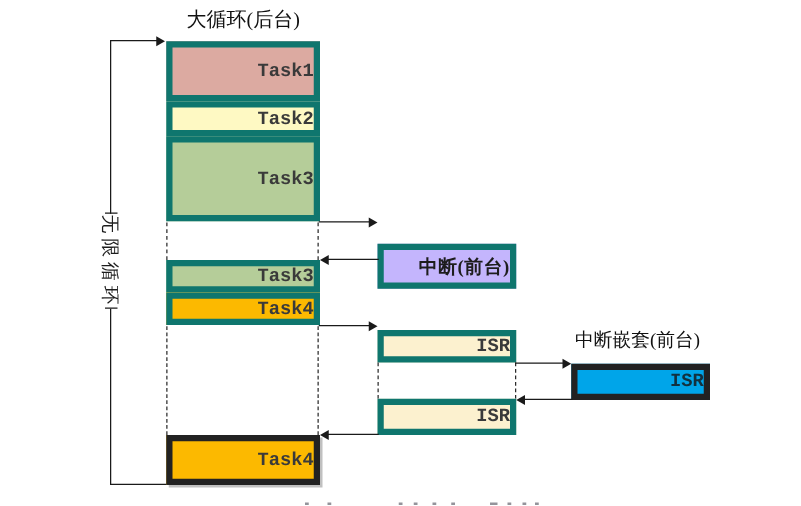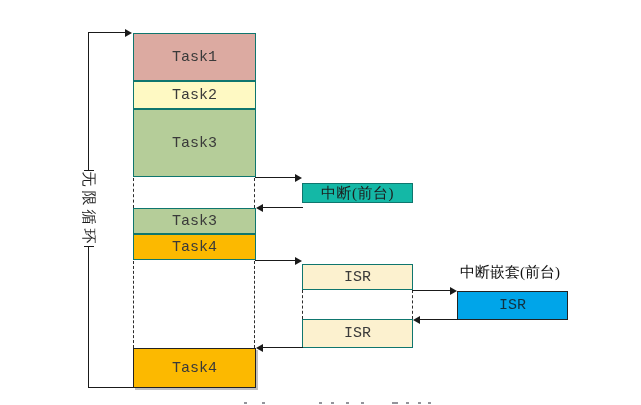--- a/index.html
+++ b/index.html
@@ -6,22 +6,22 @@
   html,body { background:#ffffff; }
   .stage {
     position:relative; width:641px; height:405px; background:#ffffff;
     overflow:hidden;
     font-family:"Liberation Serif","DejaVu Serif",serif; color:#222;
   }
   .hline { position:absolute; height:1px; background:#1a1a1a; }
   .vline { position:absolute; width:1px; background:#1a1a1a; }
   .vdash { position:absolute; width:0; border-left:1px dashed #2b2b2b; }
   .box {
-    position:absolute; border:1px solid #0f766e;
-    display:flex; align-items:center; justify-content:center;
+    position:absolute; border:5px solid #0f766e;
+    display:flex; align-items:center; justify-content:flex-end;font-weight:bold;
   }
   .latin { font-family:"Liberation Mono","DejaVu Sans Mono",monospace; font-size:15px; color:#3a3a3a; }
   .cjk   { font-size:15px; color:#1d1d1d; letter-spacing:0.5px; }
   .ah-r { position:absolute; width:0; height:0;
           border-top:4px solid transparent; border-bottom:4px solid transparent;
           border-left:7px solid #1a1a1a; }
   .ah-l { position:absolute; width:0; height:0;
           border-top:4px solid transparent; border-bottom:4px solid transparent;
           border-right:7px solid #1a1a1a; }
   .title { position:absolute; font-size:16px; color:#111; text-align:center; }
@@ -32,20 +32,21 @@
   }
   .nested-title { position:absolute; left:446px; top:263px; width:128px;
     text-align:center; font-size:15px; color:#111; }
   .cap-mark { position:absolute; top:402px; width:3px; height:2px; background:#5a5a66; opacity:.65; }
 </style>
 </head>
 <body>
 
 <div class="stage">
 
+  <div class="title" style="left:133px; top:6px; width:123px;">大循环(后台)</div>
 
   <div class="hline" style="left:88px; top:32px; width:38px;"></div>
   <div class="ah-r" style="left:125px; top:29px;"></div>
   <div class="vline" style="left:88px; top:32px; height:139px;"></div>
   <div class="hline" style="left:84px; top:170px; width:10px;"></div>
   <div class="loop-label">无限循环</div>
   <div class="hline" style="left:84px; top:246px; width:10px;"></div>
   <div class="vline" style="left:88px; top:247px; height:141px;"></div>
   <div class="hline" style="left:88px; top:387px; width:46px;"></div>
 
@@ -69,21 +70,21 @@
     <span class="latin">Task4</span>
   </div>
 
   <div class="vdash" style="left:133px; top:261px; height:87px;"></div>
   <div class="vdash" style="left:254px; top:261px; height:87px;"></div>
 
   <div class="box" style="left: 133px; top: 348px; width: 123px; height: 40px; border-color: rgb(34, 34, 34); box-shadow: rgba(140, 140, 140, 0.55) 2px 2px 0px; background-color: rgb(252, 185, 0);">
     <span class="latin">Task4</span>
   </div>
 
-  <div class="box" style="left: 302px; top: 183px; width: 111px; height: 20px; background-color: #14b8a6;">
+  <div class="box" style="left: 302px; top: 195px; width: 111px; height: 36px; background-color: #c4b5fd;">
     <span class="cjk">中断(前台)</span>
   </div>
 
   <div class="box" style="left: 302px; top: 264px; width: 111px; height: 26px; background-color: rgb(252, 241, 207);">
     <span class="latin">ISR</span>
   </div>
   <div class="vdash" style="left:302px; top:290px; height:29px;"></div>
   <div class="vdash" style="left:412px; top:290px; height:29px;"></div>
   <div class="box" style="left: 302px; top: 319px; width: 111px; height: 29px; background-color: rgb(252, 241, 207);">
     <span class="latin">ISR</span>

